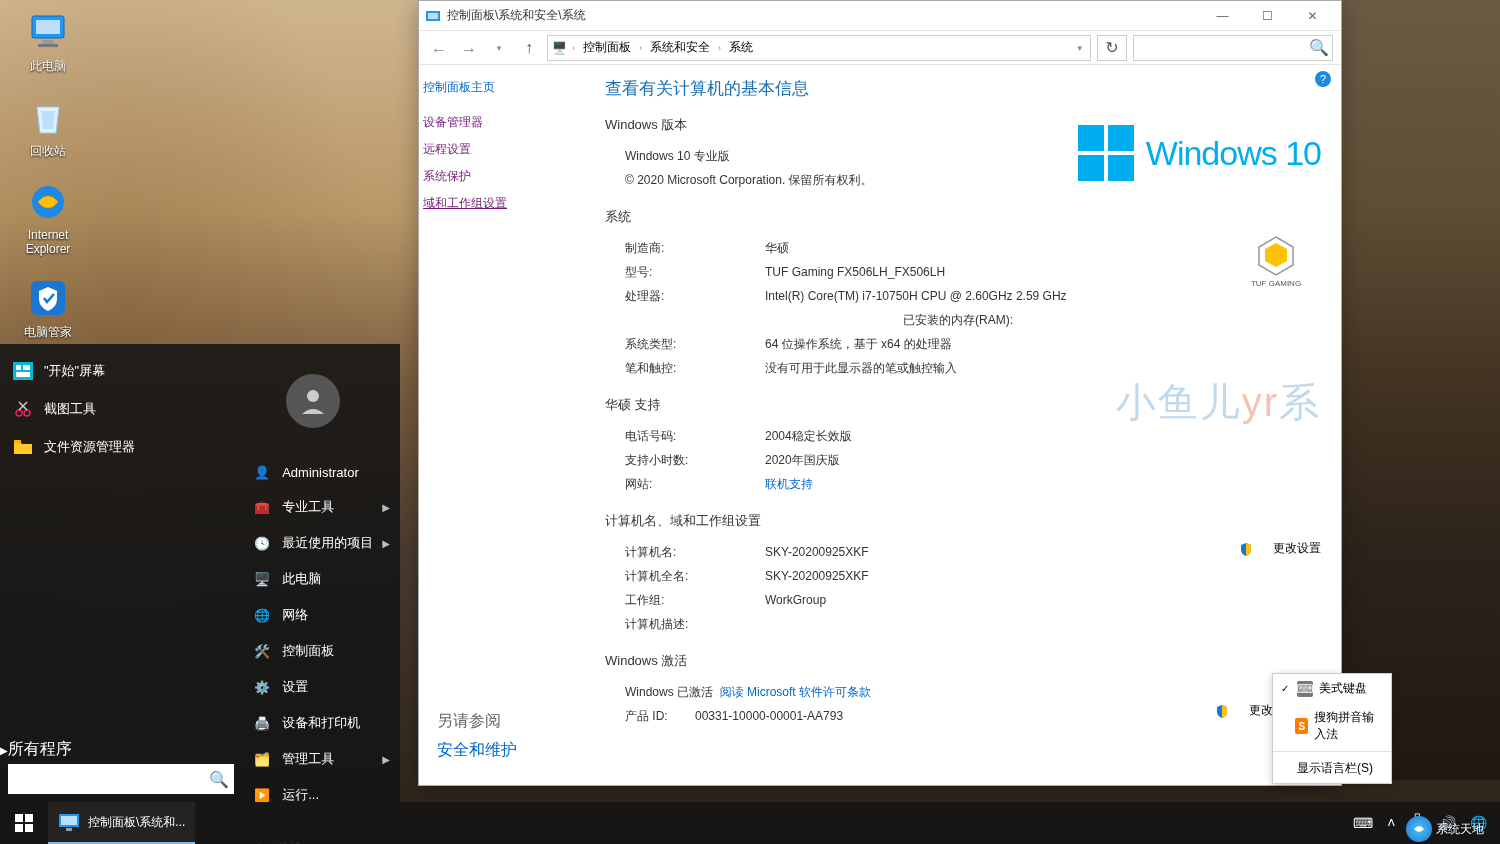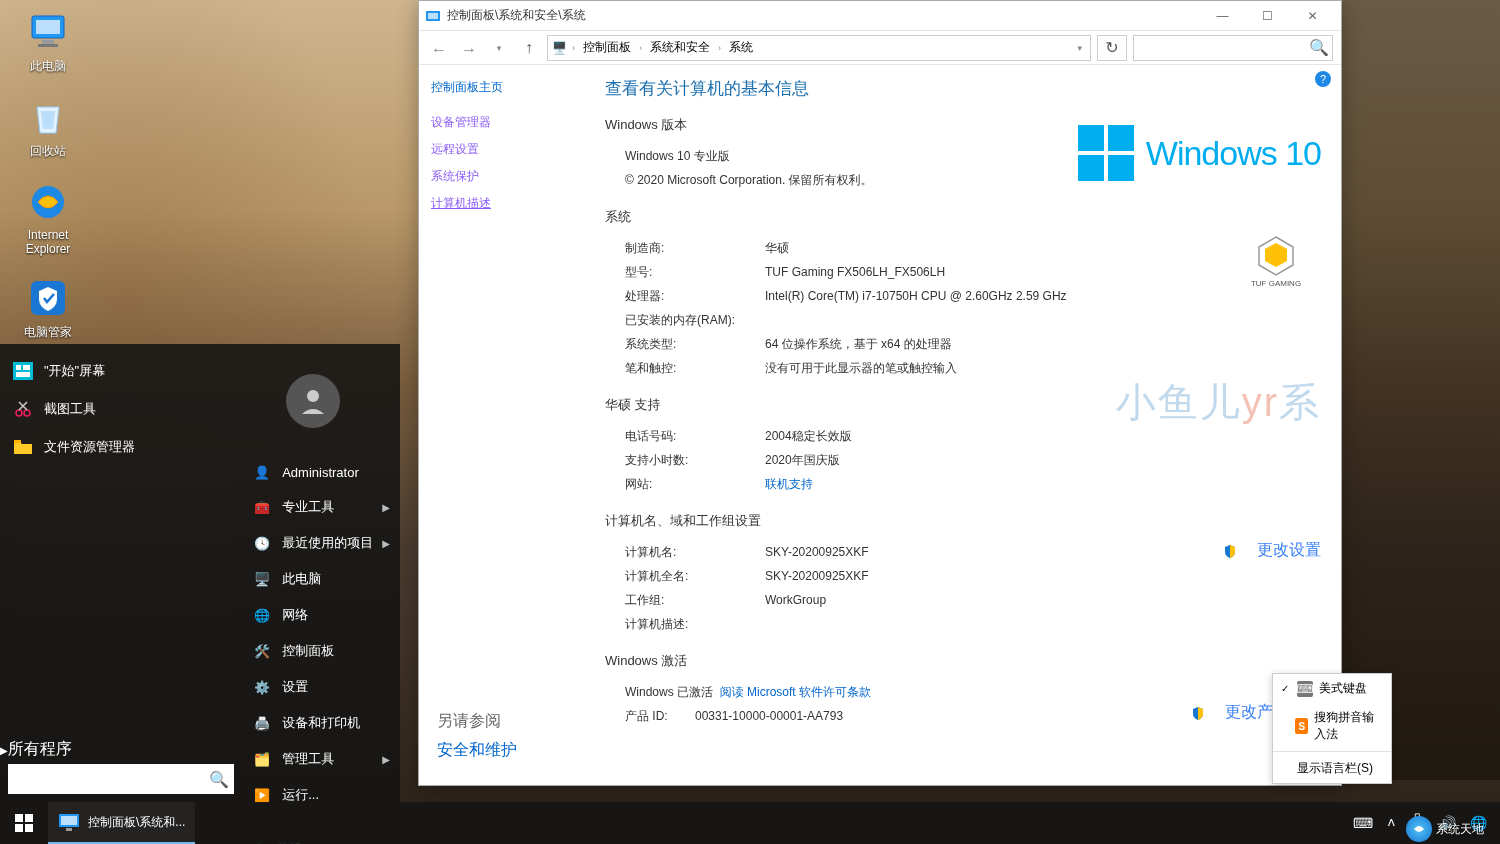--- a/index.html
+++ b/index.html
@@ -42,33 +42,33 @@
 .crumbbox .crumb { padding:2px 3px; cursor:pointer; }
 .crumbbox .dd { margin-left:auto; color:#888; font-size:9px; padding:0 4px; }
 .refresh { width:30px; height:26px; border:1px solid #ccc; display:flex; align-items:center; justify-content:center; cursor:pointer; color:#555; }
 .searchbox { width:200px; height:26px; border:1px solid #ccc; display:flex; align-items:center; }
 .searchbox input { flex:1; border:0; outline:0; font-size:12px; padding:0 6px; }
 .searchbox .sico { width:26px; text-align:center; color:#777; }
 .menubar { height:26px; display:flex; align-items:center; gap:18px; padding:0 10px; font-size:12px; color:#333; border-bottom:1px solid #e5e5e5; }
 .menubar span { cursor:pointer; }
 
 .content { flex:1; display:flex; position:relative; overflow:hidden; }
-.sidepane { width:180px; padding:14px 12px; font-size:12px; }
+.sidepane { width:180px; padding:14px 4px; font-size:12px; }
 .sidepane .home { color:#0066cc; margin-bottom:18px; cursor:pointer; }
-.sidepane .link { color:#8b5cf6; margin-bottom:10px; cursor:pointer; }
+.sidepane .link { color:#701a75; margin-bottom:10px; cursor:pointer; }
 .help-badge { position:absolute; right:10px; top:6px; width:16px; height:16px; border-radius:50%; background:#1e88e5; color:#fff; font-size:11px; display:flex; align-items:center; justify-content:center; cursor:pointer; }
 
 .main { flex:1; padding:12px 20px 20px 6px; font-size:12px; color:#333; overflow:auto; position:relative; }
 .main h2 { font-size:17px; font-weight:400; color:#1a6fb0; margin-bottom:16px; }
 .section-title { font-size:13px; color:#333; margin:16px 0 10px; }
-.kv-row { display:flex; padding:3px 0 3px 20px; line-height:18px; }
+.kv-row { display:flex; padding:3px 0 3px 20px; line-height:18px;justify-content:center; }
 .kv-row .k { width:140px; color:#333; }
 .kv-row .v { flex:1; color:#333; }
 .kv-row .v a { color:#0066cc; text-decoration:none; }
-.change-link { display:flex; align-items:center; gap:20px; color:#3b82f6; cursor:pointer; font-size:16px; }
+.change-link { display:flex; align-items:center; gap:20px; color:#000000; cursor:pointer; font-size:12px; }
 .shield { width:14px; height:14px; }
 .winlogo { position:absolute; right:20px; top:60px; display:flex; align-items:center; gap:12px; color:#00adef; }
 .winlogo-sq { display:grid; grid-template-columns:26px 26px; grid-template-rows:26px 26px; gap:4px; }
 .winlogo-sq div { background:#00adef; }
 .winlogo-text { font-size:34px; font-weight:300; color:#00adef; letter-spacing:-1px; }
 .oem-logo { position:absolute; right:30px; top:160px; width:70px; height:70px; display:flex; flex-direction:column; align-items:center; justify-content:center; font-size:8px; color:#555; }
 .watermark { position:absolute; right:20px; top:310px; font-size:40px; color:rgba(100,160,210,.4); font-weight:300; letter-spacing:2px; }
 .watermark .y { color:rgba(230,120,90,.45); }
 
 .see-also { padding:14px 18px; font-size:16px; color:#666; position:absolute; bottom:10px; left:0; }
@@ -277,21 +277,21 @@
       <div class="sico">🔍</div>
     </div>
   </div>
   <div class="content">
     <div class="help-badge">?</div>
     <div class="sidepane">
       <div class="home">控制面板主页</div>
       <div class="link">设备管理器</div>
       <div class="link">远程设置</div>
       <div class="link">系统保护</div>
-      <div class="link" style="text-decoration:underline">计算机描述</div>
+      <div class="link" style="text-decoration:underline">域和工作组设置</div>
       <div class="see-also">
         <div class="t">另请参阅</div>
         <div class="l">安全和维护</div>
       </div>
     </div>
     <div class="main">
       <h2>查看有关计算机的基本信息</h2>
 
       <div class="section-title">Windows 版本</div>
       <div class="kv-row">

